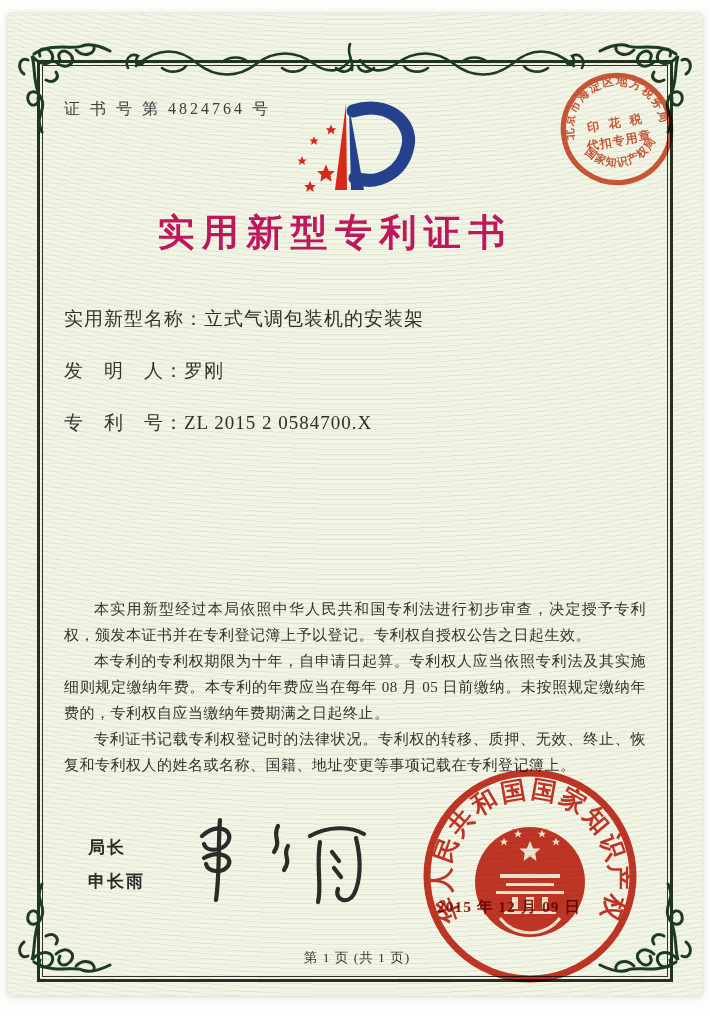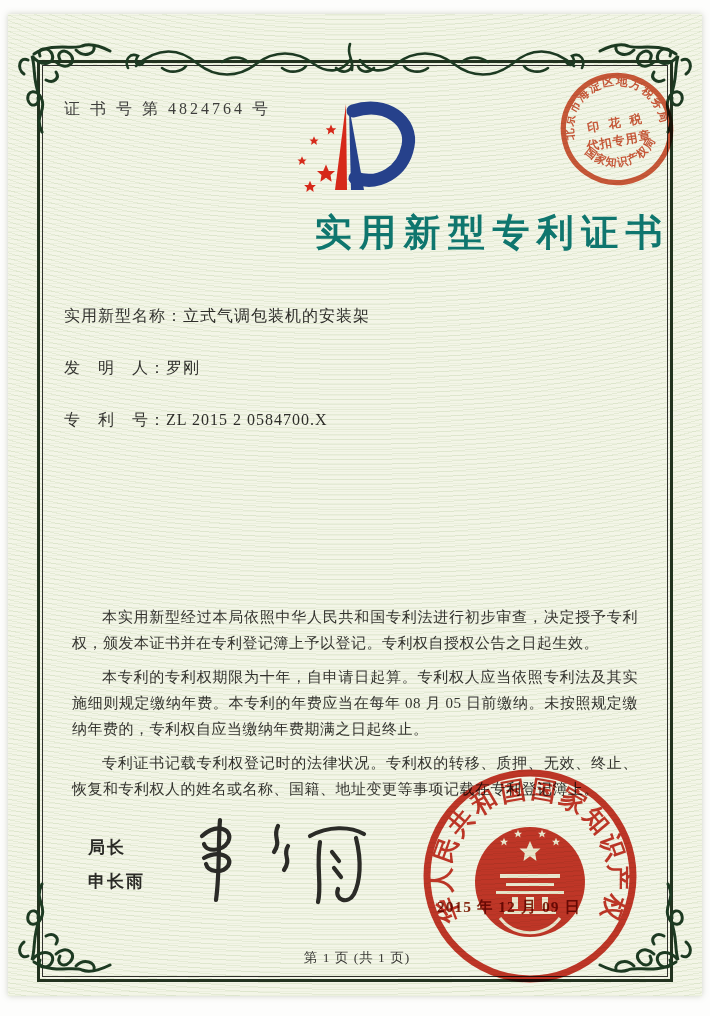--- a/index.html
+++ b/index.html
@@ -12,28 +12,28 @@
       repeating-radial-gradient(circle at 50% -900px, rgba(150,180,115,.16) 0 1px, rgba(0,0,0,0) 1px 5px),
       repeating-linear-gradient(0deg, rgba(160,190,130,.10) 0 1px, rgba(0,0,0,0) 1px 4px);
     box-shadow:0 0 6px rgba(120,130,100,.35);}
   
   .frame{position:absolute;left:37px;top:60px;width:636px;height:922px;
          border:3px solid #22321f;box-sizing:border-box;}
   .frame-inner{position:absolute;left:2px;top:2px;right:2px;bottom:2px;border:1px solid #30302c;}
   .orn{position:absolute;pointer-events:none;}
   .cert-no{position:absolute;left:64px;top:99px;font-size:16px;letter-spacing:3px;color:#3d3d3b;text-align:right;}
   .logo{position:absolute;left:285px;top:98px;}
-  .title{position:absolute;left:0;top:208px;width:670px;text-align:right;
-         font-size:37px;font-weight:bold;letter-spacing:.20em;color:#0f766e;}
-  .field{position:absolute;left:64px;width:590px;font-size:16px;color:#33332f;letter-spacing:1px;}
+  .title{position:absolute;left:0;top:208px;width:670px;text-align:center;
+         font-size:37px;font-weight:bold;letter-spacing:.20em;color:#be185d;}
+  .field{position:absolute;left:64px;width:590px;font-size:19px;color:#33332f;letter-spacing:1px;}
   .flabel{color:#33332f;}
   .fvalue{color:#2e2e2a;}
   .paras{position:absolute;left:64px;top:596px;width:582px;font-size:15px;line-height:26px;
          text-align:justify;color:#33332e;letter-spacing:.5px;}
-  .paras p{margin:8px;text-indent:2em;}
+  .paras p{margin:0;text-indent:2em;}
   .director{position:absolute;left:88px;font-size:17px;font-weight:bold;
             font-family:"Liberation Sans","DejaVu Sans",sans-serif;color:#2a2a26;letter-spacing:2px;}
   .sig{position:absolute;left:192px;top:810px;}
   .seal{position:absolute;left:418px;top:764px;mix-blend-mode:multiply;opacity:.93;}
   .seal-date{position:absolute;left:437px;top:897px;font-size:15.5px;font-weight:bold;
              color:#8e2a14;letter-spacing:1px;mix-blend-mode:multiply;}
   .stamp{position:absolute;left:556px;top:68px;transform:rotate(-10deg);mix-blend-mode:multiply;opacity:.88;}
   .footer{position:absolute;left:0;top:949px;width:698px;text-align:center;font-size:13.5px;color:#3a3a36;letter-spacing:1px;margin-left:8px;}
 </style>
 </head>

